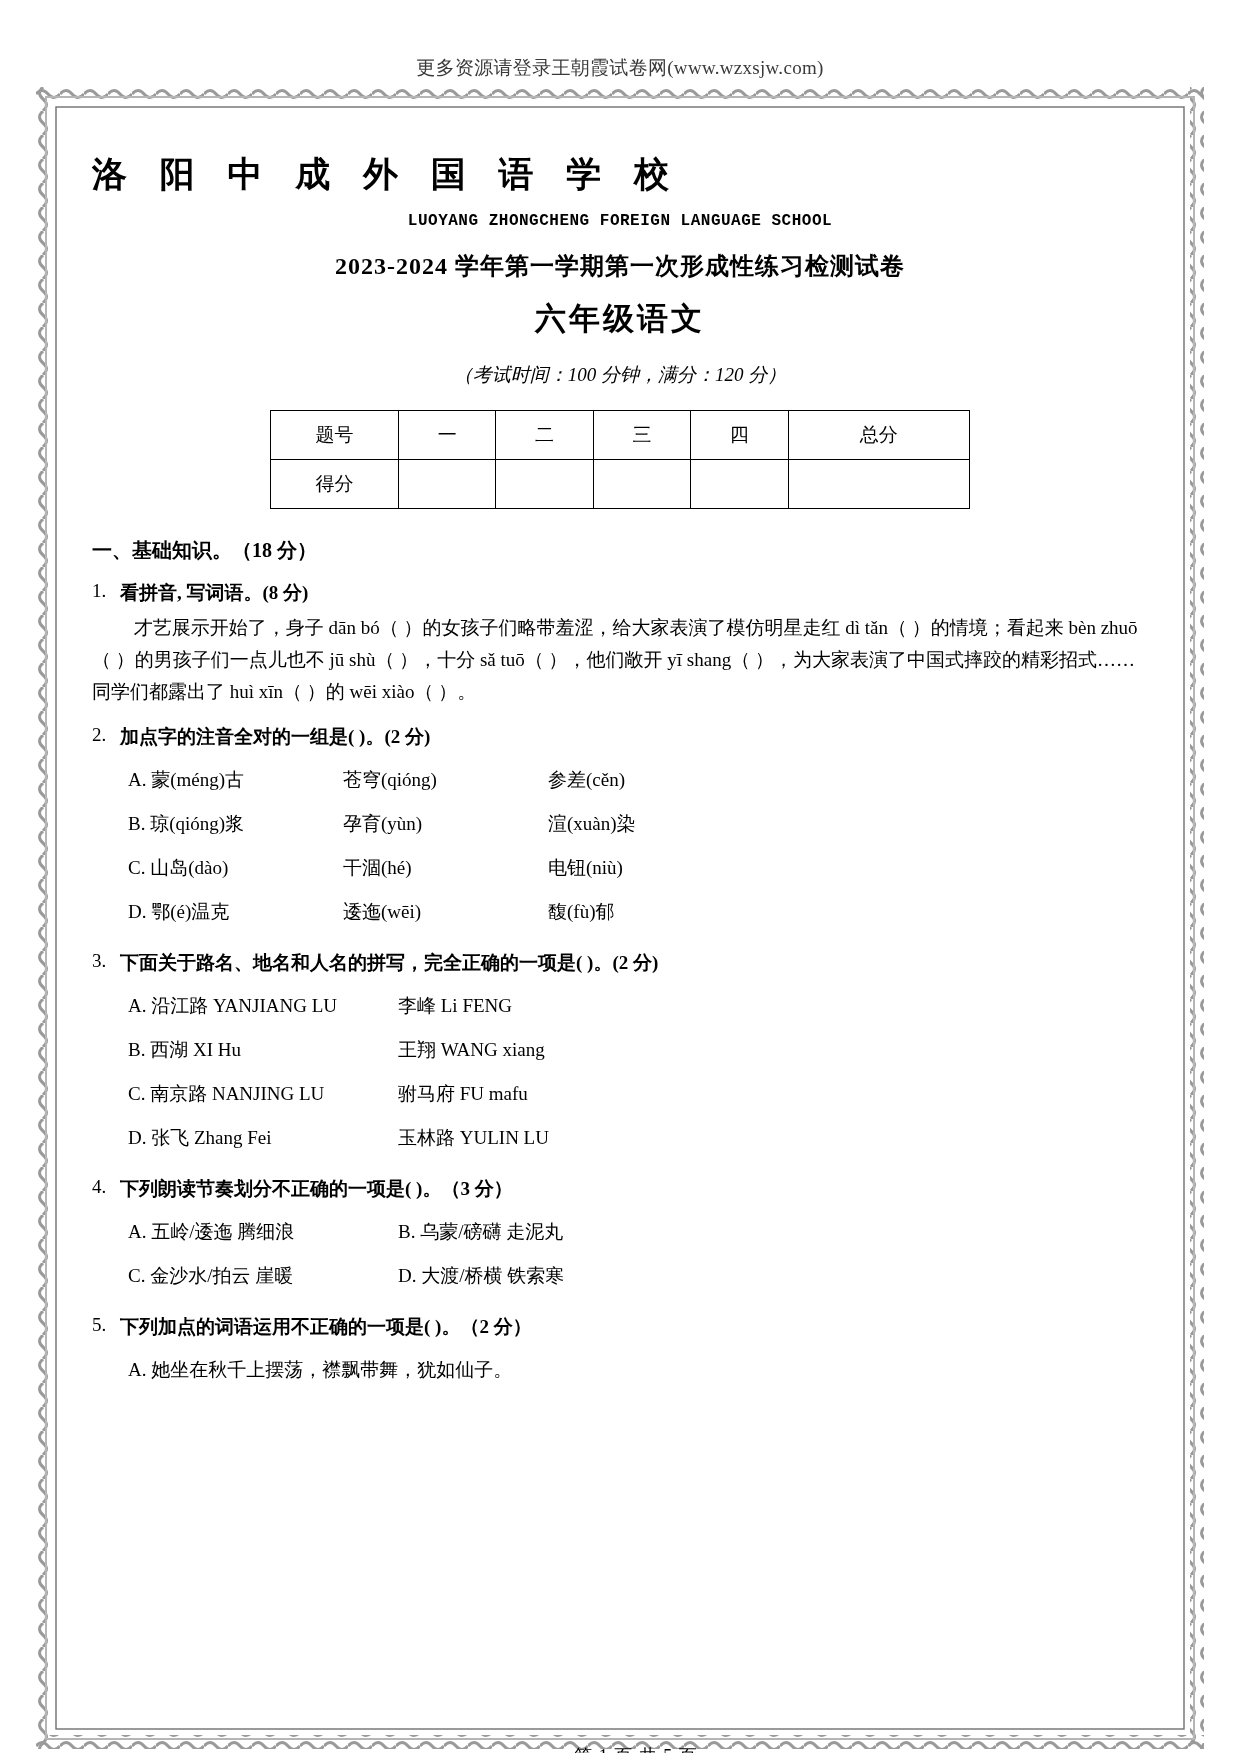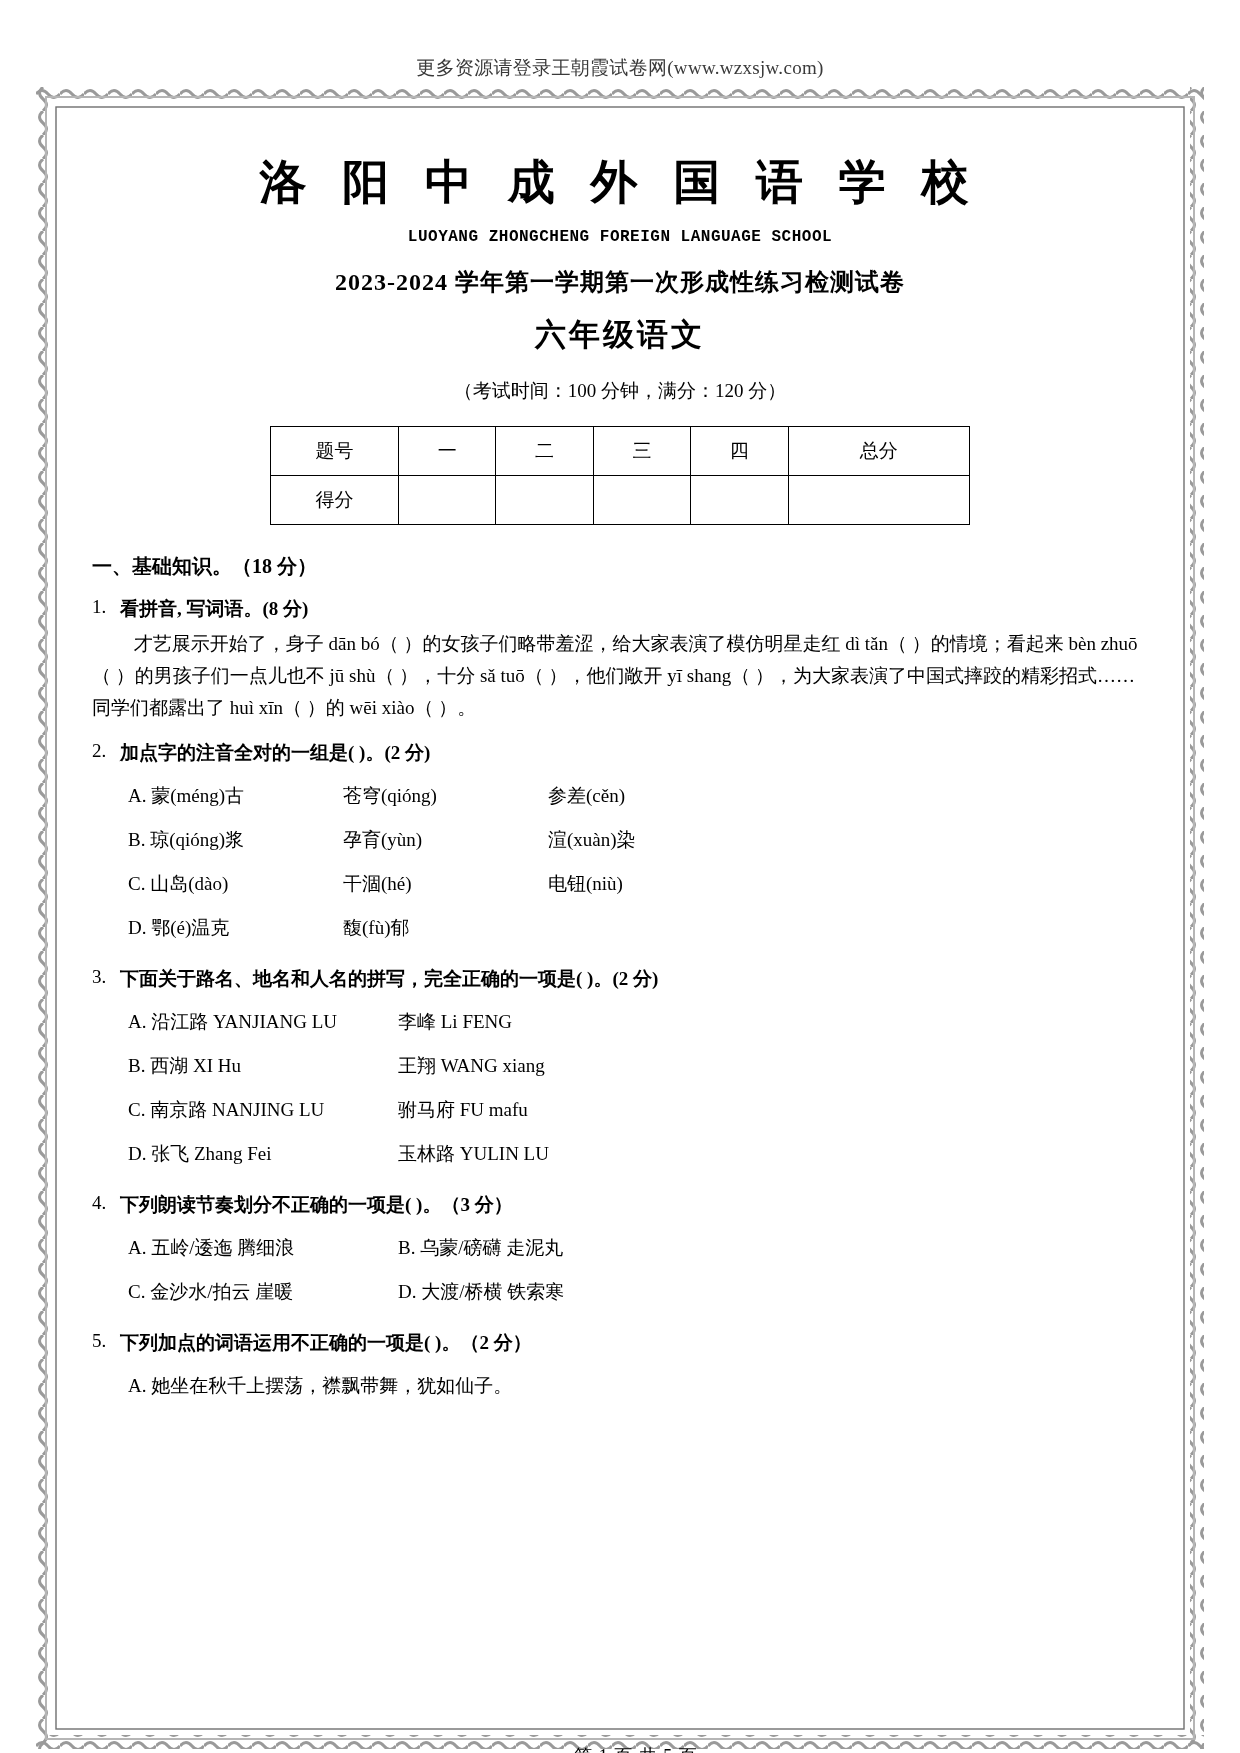--- a/index.html
+++ b/index.html
@@ -49,22 +49,22 @@
     pointer-events: none;
   }
   .content {
     position: absolute;
     left: 92px;
     top: 82px;
     width: 1056px;
     height: 1590px;
   }
   .school-name {
-    text-align: center;
-    font-size: 47px;
+    text-align: left;
+    font-size: 35px;
     font-weight: bold;
     letter-spacing: 12px;
     margin-top: 28px;
     font-family: "Liberation Serif", serif;
   }
   .school-en {
     text-align: center;
     font-size: 16px;
     font-family: "Liberation Mono", monospace;
     font-weight: bold;
@@ -82,20 +82,21 @@
     text-align: center;
     font-size: 31px;
     font-weight: bold;
     margin-top: 16px;
     letter-spacing: 3px;
   }
   .exam-info {
     text-align: center;
     font-size: 19px;
     margin-top: 22px;
+    font-style: italic;
   }
   table.score {
     border-collapse: collapse;
     margin: 22px auto 0 auto;
     width: 700px;
   }
   table.score td {
     border: 1.3px solid #000;
     height: 46px;
     text-align: center;
@@ -227,20 +228,21 @@
           <span class="c2">孕育(yùn)</span>
           <span class="c3">渲(xuàn)染</span>
         </div>
         <div class="opt-row">
           <span class="c1">C. 山岛(dào)</span>
           <span class="c2">干涸(hé)</span>
           <span class="c3">电钮(niù)</span>
         </div>
         <div class="opt-row">
           <span class="c1">D. 鄂(é)温克</span>
+          <span class="c2">逶迤(wēi)</span>
           <span class="c3">馥(fù)郁</span>
         </div>
       </div>
     </div>
 
     <div class="q">
       <span class="q-num">3.</span><span class="q-stem">下面关于路名、地名和人名的拼写，完全正确的一项是(      )。(2 分)</span>
       <div class="opts">
         <div class="opt-row">
           <span class="w1">A. 沿江路  YANJIANG LU</span>

